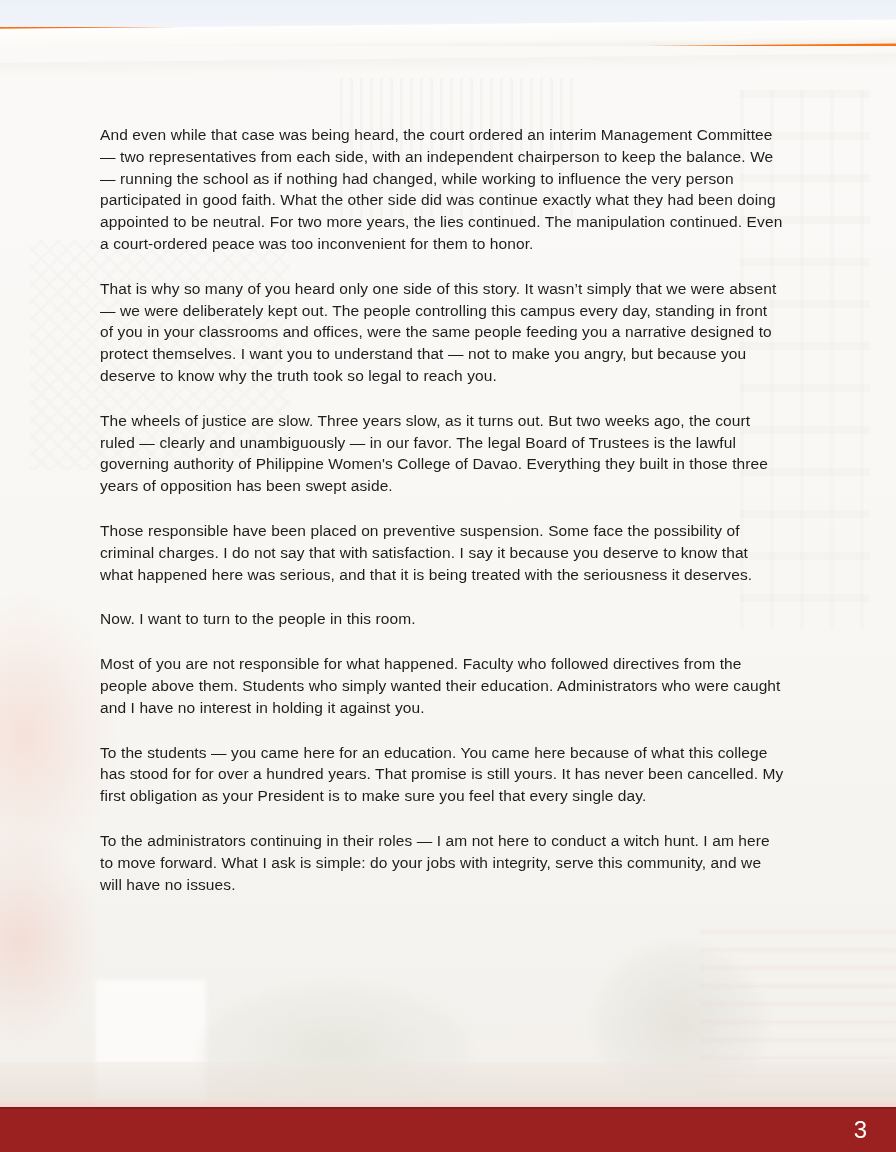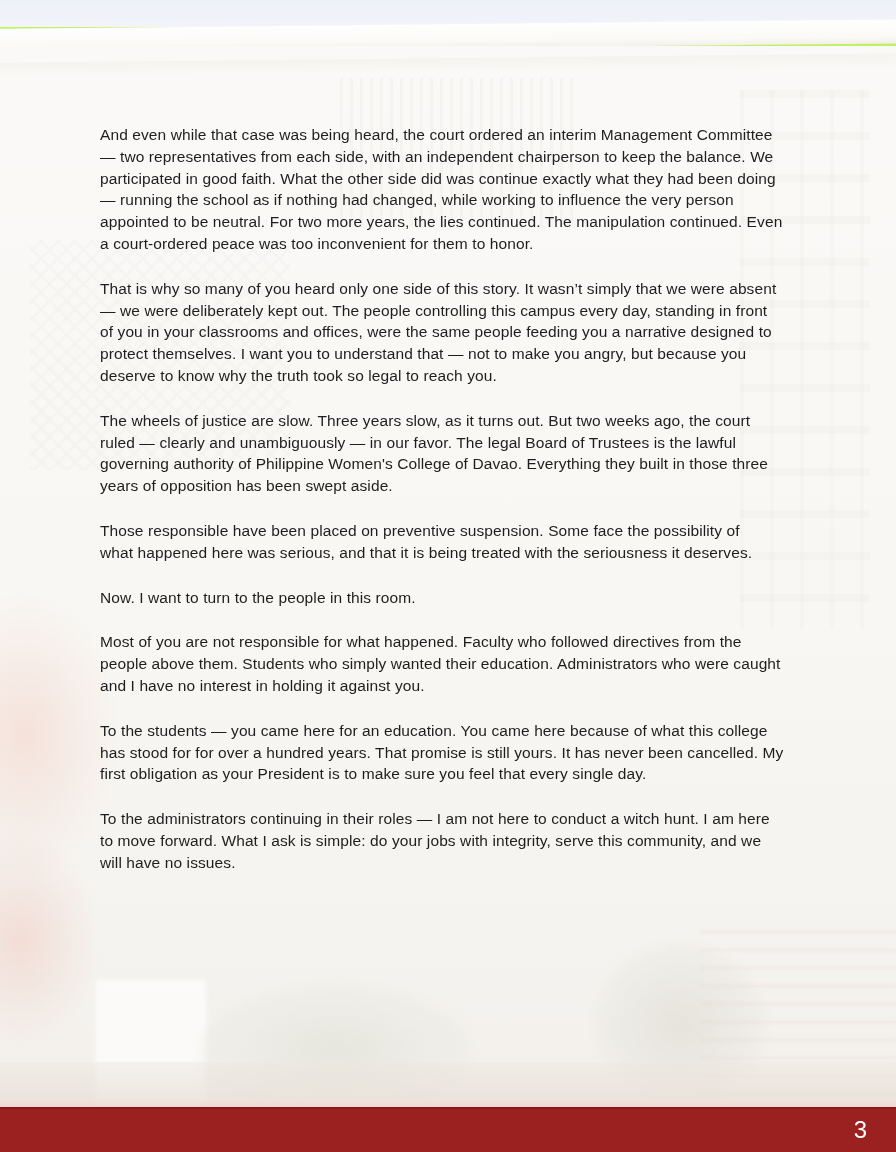--- a/index.html
+++ b/index.html
@@ -2,21 +2,21 @@
 <html><head>
 <meta charset="utf-8">
 <style>
   html, body { margin: 0; padding: 0; }
   body { font-family: "Liberation Sans", sans-serif; }
 
   .page {
     position: relative;
     width: 896px;
     height: 1152px;
-    background: #bef264;
+    background: #f97316;
     overflow: hidden;
   }
 
   
   .photo-layer { position: absolute; inset: 0; pointer-events: none; }
 
   .sky {
     position: absolute; top: 0; left: 0; width: 896px; height: 27px;
     background: linear-gradient(180deg, #ECF0F8 0%, #F2F4FA 100%);
   }
@@ -144,40 +144,41 @@
     <div class="bush-right"></div>
     <div class="brick-wall"></div>
     <div class="planter-band"></div>
     <div class="pink-strip"></div>
   </div>
 
   <div class="doc-body">
       <div class="para">
         <div class="line">And even while that case was being heard, the court ordered an interim Management Committee</div>
         <div class="line">— two representatives from each side, with an independent chairperson to keep the balance. We</div>
+        <div class="line">— running the school as if nothing had changed, while working to influence the very person</div>
         <div class="line">participated in good faith. What the other side did was continue exactly what they had been doing</div>
-        <div class="line">— running the school as if nothing had changed, while working to influence the very person</div>
         <div class="line">appointed to be neutral. For two more years, the lies continued. The manipulation continued. Even</div>
         <div class="line">a court-ordered peace was too inconvenient for them to honor.</div>
       </div>
       <div class="para">
         <div class="line">That is why so many of you heard only one side of this story. It wasn’t simply that we were absent</div>
         <div class="line">— we were deliberately kept out. The people controlling this campus every day, standing in front</div>
         <div class="line">of you in your classrooms and offices, were the same people feeding you a narrative designed to</div>
         <div class="line">protect themselves. I want you to understand that — not to make you angry, but because you</div>
         <div class="line">deserve to know why the truth took so legal to reach you.</div>
       </div>
       <div class="para">
         <div class="line">The wheels of justice are slow. Three years slow, as it turns out. But two weeks ago, the court</div>
         <div class="line">ruled — clearly and unambiguously — in our favor. The legal Board of Trustees is the lawful</div>
         <div class="line">governing authority of Philippine Women's College of Davao. Everything they built in those three</div>
         <div class="line">years of opposition has been swept aside.</div>
       </div>
       <div class="para">
         <div class="line">Those responsible have been placed on preventive suspension. Some face the possibility of</div>
+        <div class="line">criminal charges. I do not say that with satisfaction. I say it because you deserve to know that</div>
         <div class="line">what happened here was serious, and that it is being treated with the seriousness it deserves.</div>
       </div>
       <div class="para">
         <div class="line">Now. I want to turn to the people in this room.</div>
       </div>
       <div class="para">
         <div class="line">Most of you are not responsible for what happened. Faculty who followed directives from the</div>
         <div class="line">people above them. Students who simply wanted their education. Administrators who were caught</div>
         <div class="line">and I have no interest in holding it against you.</div>
       </div>

